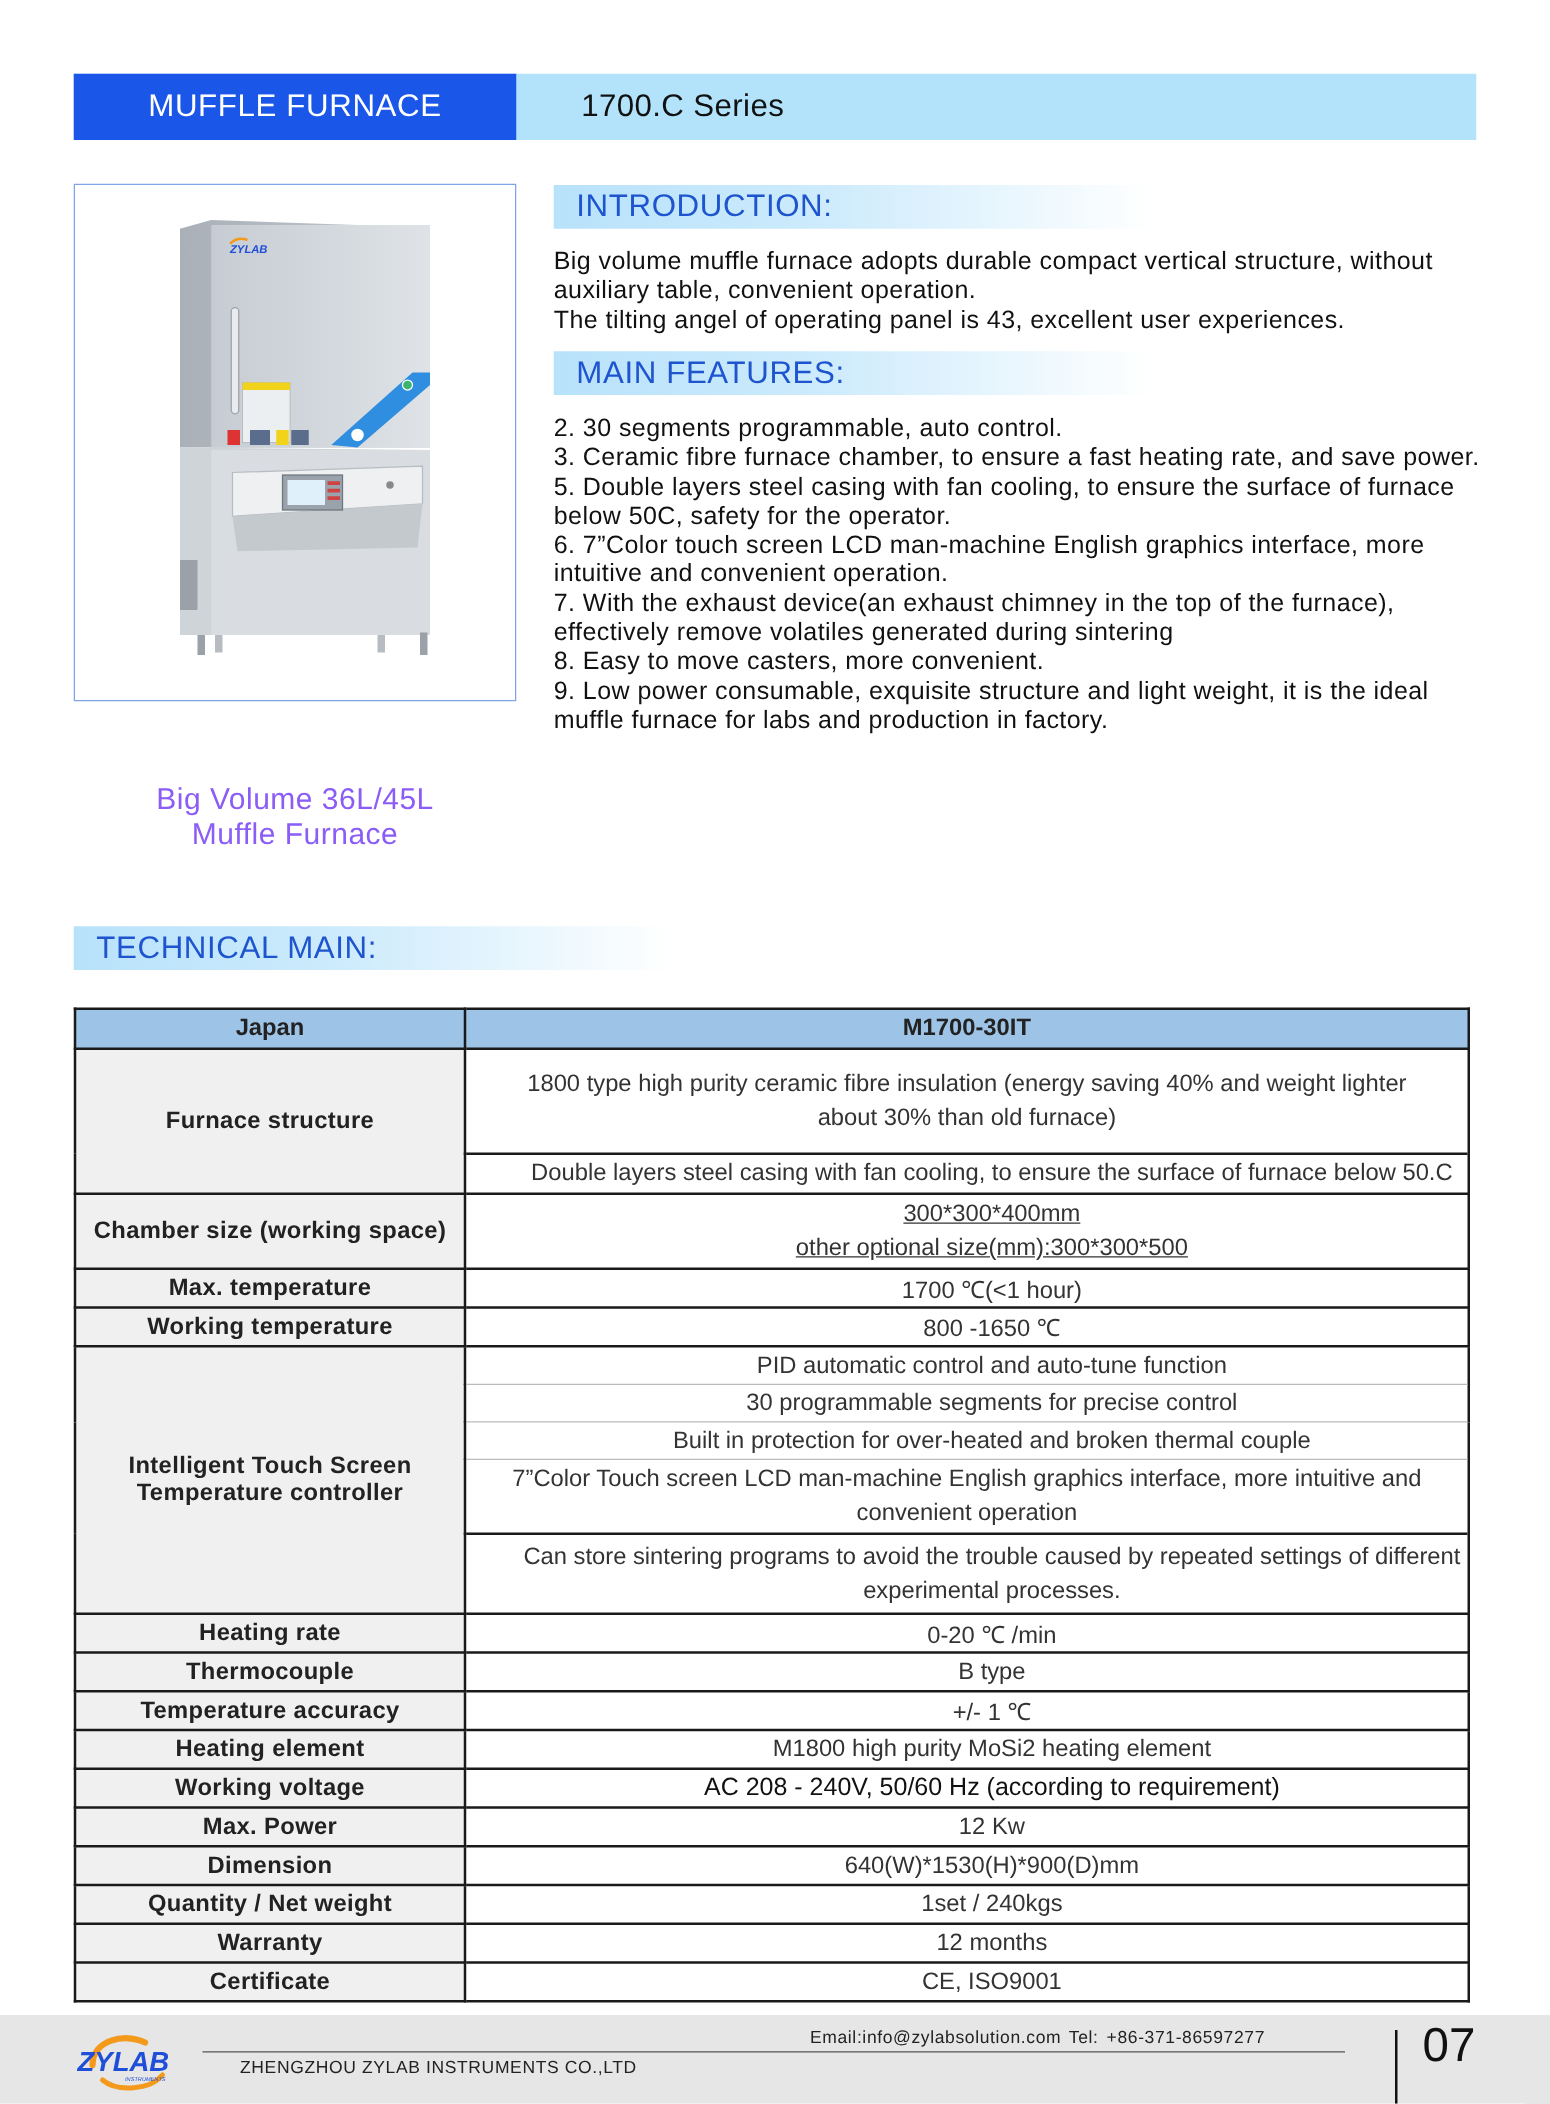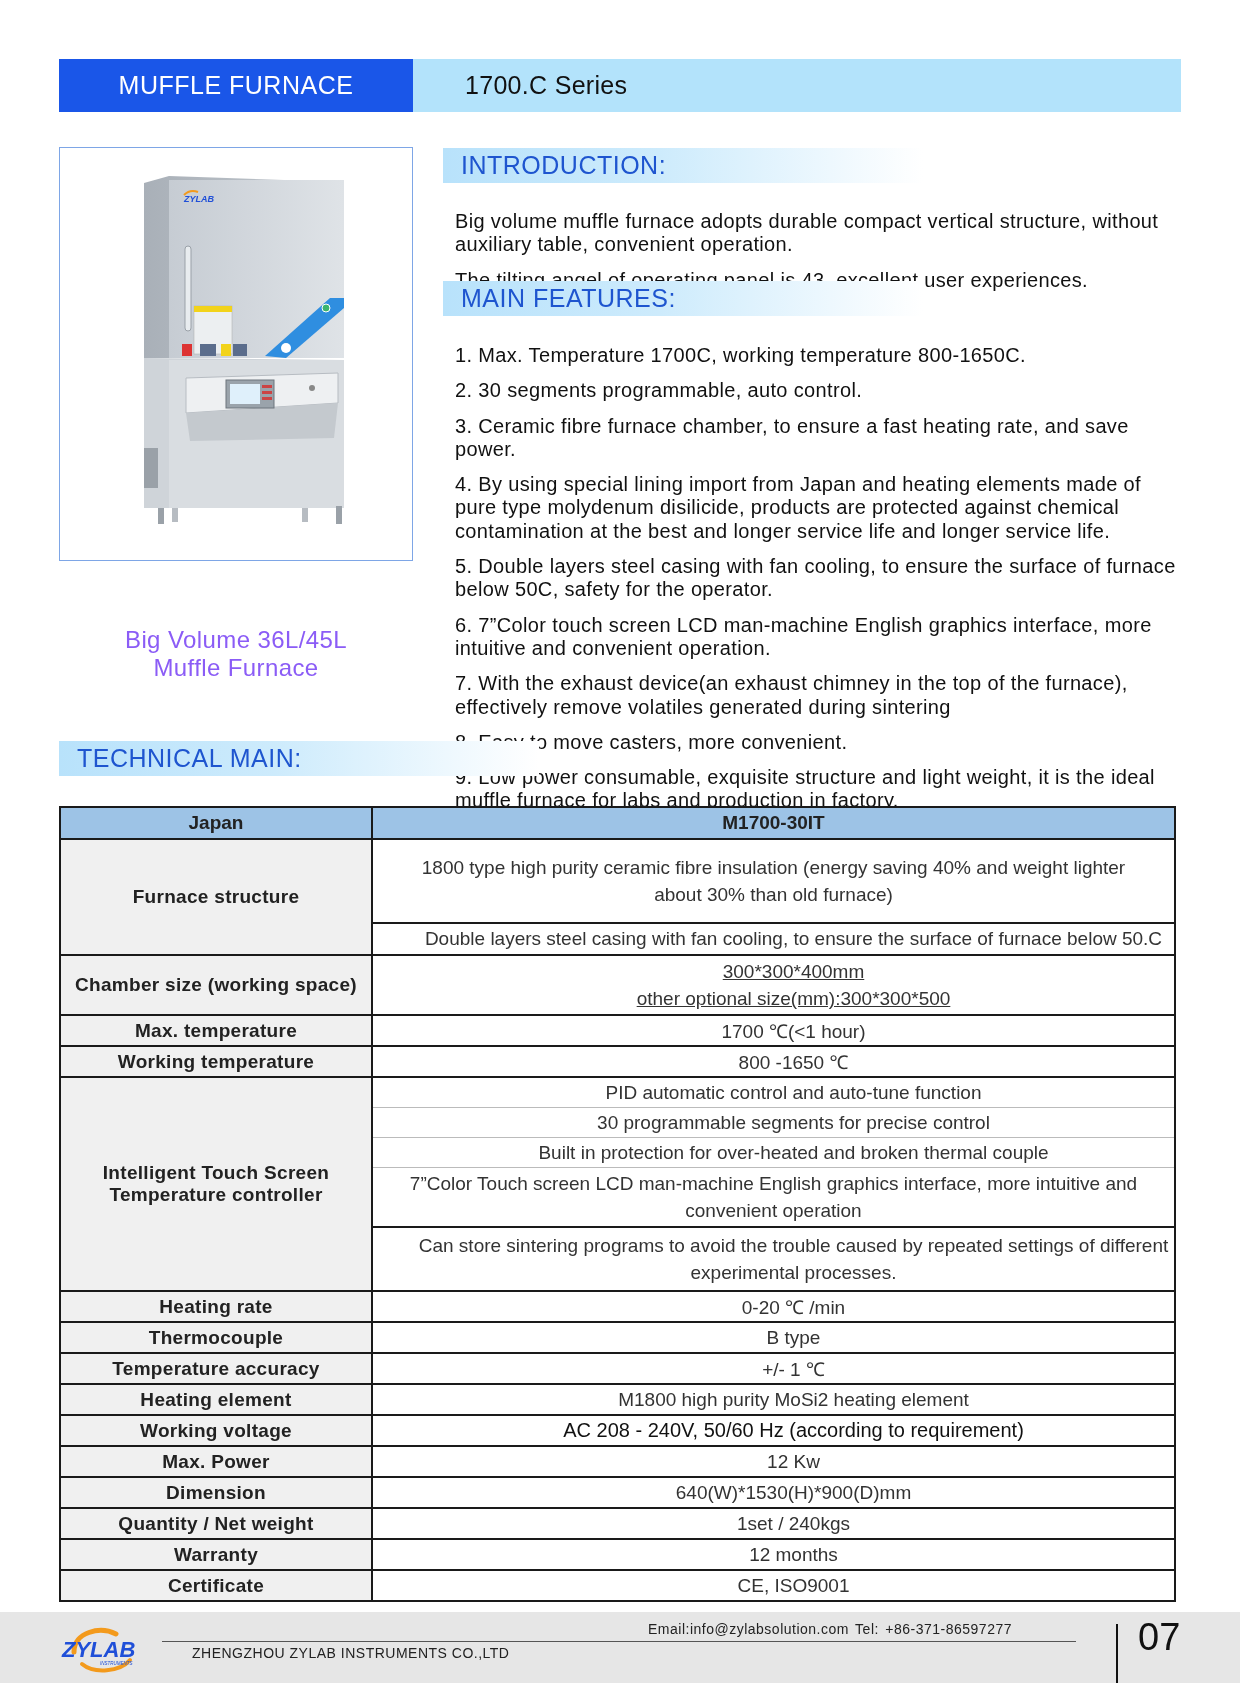--- a/index.html
+++ b/index.html
@@ -20,21 +20,21 @@
   
   .sec { height:35px; background:linear-gradient(90deg,#b8e2fb 0%, #cdebfc 45%, #ffffff 100%);
          color:#1e55cf; font-size:25px; display:flex; align-items:center; padding-left:18px; box-sizing:border-box; letter-spacing:0.5px; }
   #sec-intro { left:443px; top:148px; width:480px; }
   #sec-feat  { left:443px; top:281px; width:480px; }
   #sec-tech  { left:59px;  top:741px; width:480px; }
 
   .body-text { font-size:20px; line-height:23.3px; color:#111; letter-spacing:0.35px; }
   #intro-text { left:443px; top:198px; width:740px; }
   #feat-text  { left:443px; top:332px; width:745px; }
-  #feat-text p, #intro-text p { margin:12px; }
+  #feat-text p, #intro-text p { margin:0; }
 
   
   #spec { left:59px; top:806px; width:1117px; border-collapse:collapse; font-size:19px; }
   #spec td { border:2px solid #1a1a1a; text-align:center; padding:0 4px; vertical-align:middle; }
   #spec td.k { background:#f0f0f0; font-weight:bold; color:#222; width:302px; letter-spacing:0.3px; }
   #spec td.v { background:#fff; color:#333;padding-left:44px; }
   #spec tr.head td { background:#9dc3e6; font-weight:bold; color:#222; height:30px; }
   #spec td.v.sub { border-top:1px solid #bbb; border-bottom:1px solid #bbb; }
   #spec td.v.big { color:#111; font-size:20px; }
   .lh { line-height:27px; }
@@ -113,24 +113,22 @@
 </div>
 
 <div id="sec-intro" class="abs sec">INTRODUCTION:</div>
 <div id="intro-text" class="abs body-text">
   <p>Big volume muffle furnace adopts durable compact vertical structure, without auxiliary table, convenient operation.</p>
   <p>The tilting angel of operating panel is 43, excellent user experiences.</p>
 </div>
 
 <div id="sec-feat" class="abs sec">MAIN FEATURES:</div>
 <div id="feat-text" class="abs body-text">
-  <p>1. Max. Temperature 1700C, working temperature 800-1650C.</p>
   <p>2. 30 segments programmable, auto control.</p>
   <p>3. Ceramic fibre furnace chamber, to ensure a fast heating rate, and save power.</p>
-  <p>4. By using special lining import from Japan and heating elements made of pure type molydenum disilicide, products are protected against chemical contamination at the best and longer service life and longer service life.</p>
   <p>5. Double layers steel casing with fan cooling, to ensure the surface of furnace below 50C, safety for the operator.</p>
   <p>6. 7”Color touch screen LCD man-machine English graphics interface, more intuitive and convenient operation.</p>
   <p>7. With the exhaust device(an exhaust chimney in the top of the furnace), effectively remove volatiles generated during sintering</p>
   <p>8. Easy to move casters, more convenient.</p>
   <p>9. Low power consumable, exquisite structure and light weight, it is the ideal muffle furnace for labs and production in factory.</p>
 </div>
 
 <div id="sec-tech" class="abs sec">TECHNICAL MAIN:</div>
 
 <table id="spec" class="abs">

